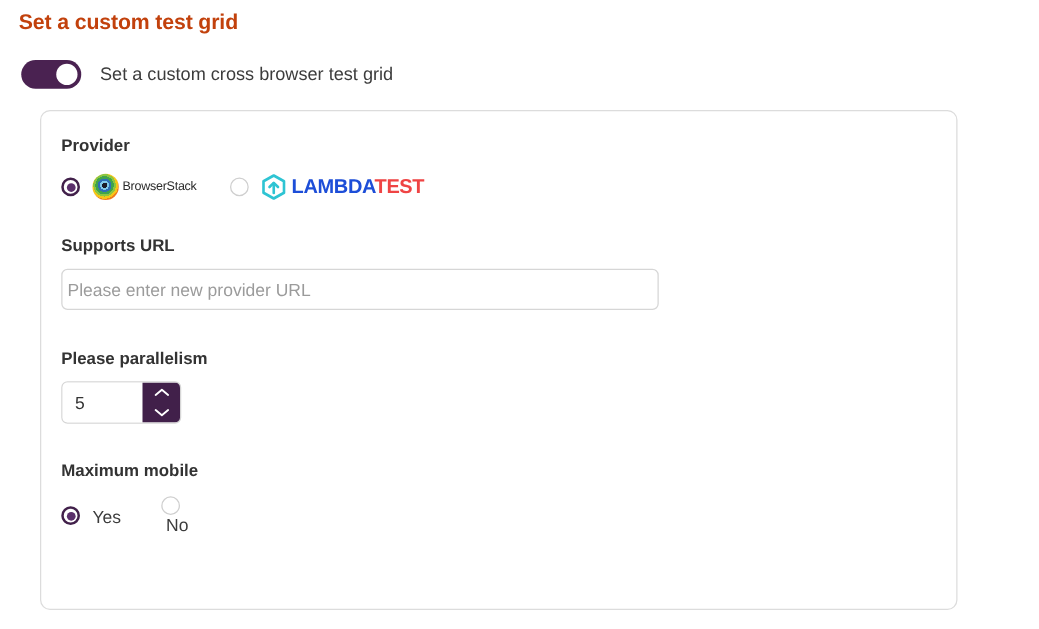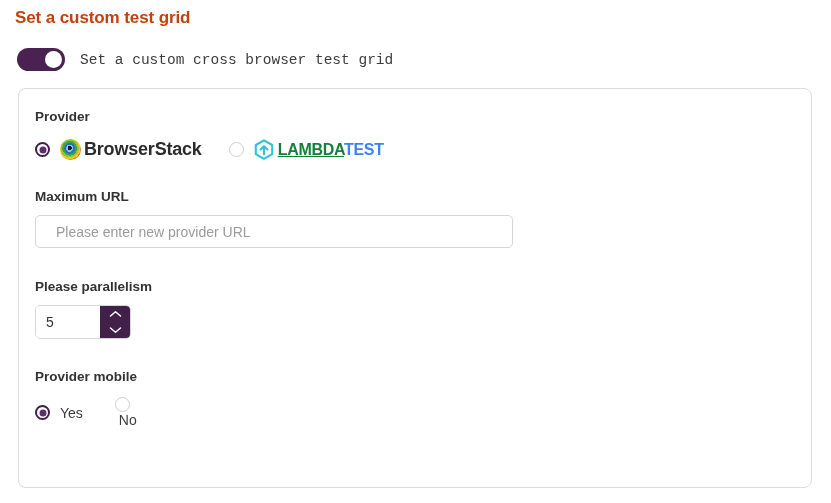--- a/index.html
+++ b/index.html
@@ -33,21 +33,20 @@
     letter-spacing: -0.1px;
   }
 
   
   .toggle-row {
     position: absolute;
     left: 17px;
     top: 48px;
     display: flex;
     align-items: center;
-    font-family: Liberation Mono, monospace;
   }
   .toggle {
     position: relative;
     width: 48px;
     height: 23px;
     border-radius: 12px;
     background: #4a2251;
     cursor: pointer;
     flex: 0 0 auto;
   }
@@ -63,23 +62,23 @@
   .toggle-label {
     margin-left: 15px;
     font-size: 14.5px;
     color: #3c3c3c;
     white-space: nowrap;
   }
 
   
   .card {
     position: absolute;
-    left: 18px;
+    left: 32px;
     top: 88px;
-    width: 794px;
+    width: 734px;
     height: 400px;
     box-sizing: border-box;
     border: 1px solid #dcdcdc;
     border-radius: 8px;
     background: #ffffff;
   }
 
   .field-label {
     font-size: 13.5px;
     font-weight: bold;
@@ -146,51 +145,51 @@
         #3fa34d 33% 45%,
         #8cc63f 45% 55%,
         #f5c518 55% 66%,
         #f07c1e 66% 78%,
         #e23b2e 78% 92%,
         rgba(226,59,46,0.25) 92% 100%);
     flex: 0 0 auto;
   }
   .bs-word {
     margin-left: 3px;
-    font-size: 18px;
-    font-weight: bold;
+    font-size: 10px;
+    font-weight: normal;
     color: #2b2b2b;
     letter-spacing: -0.2px;
   }
 
   
   .lt-mark { flex: 0 0 auto; display: block; }
   .lt-word {
     margin-left: 4px;
     font-size: 16px;
     font-weight: bold;
     letter-spacing: -0.3px;
   }
-  .lt-word .lam { color: #15803d; text-decoration: underline; }
-  .lt-word .tst { color: #3b82f6; }
+  .lt-word .lam { color: #1d4ed8; }
+  .lt-word .tst { color: #ef4444; }
 
   
   .url-block {
     position: absolute;
     left: 16px;
     top: 100px;
   }
   .text-input {
     margin-top: 11px;
     width: 478px;
     height: 33px;
     box-sizing: border-box;
     border: 1px solid #d6d6d6;
     border-radius: 5px;
-    padding: 0 20px;
+    padding: 0 4px;
     font-family: "Liberation Sans", sans-serif;
     font-size: 14px;
     color: #333333;
     background: #ffffff;
     outline: none;
   }
   .text-input::placeholder { color: #9b9b9b; }
 
   
   .parallel-block {
@@ -294,21 +293,21 @@
             <div class="lt-word">
               <span class="lam">LAMBDA</span><span class="tst">TEST</span>
             </div>
           </div>
         </div>
 
       </div>
     </div>
 
     <div class="url-block">
-      <div class="field-label">Maximum URL</div>
+      <div class="field-label">Supports URL</div>
       <input class="text-input" type="text" placeholder="Please enter new provider URL" style="">
     </div>
 
     <div class="parallel-block">
       <div class="field-label">Please parallelism</div>
       <div class="stepper">
         <input class="stepper-value" type="text" value="5" style="">
         <div class="stepper-btns">
           <div class="stepper-btn">
             <svg width="13" height="8" viewBox="0 0 13 8">
@@ -318,21 +317,21 @@
           <div class="stepper-btn">
             <svg width="13" height="8" viewBox="0 0 13 8">
               <path d="M1.5 2 L6.5 6.2 L11.5 2" fill="none" stroke="#ffffff" stroke-width="1.5" stroke-linecap="round" stroke-linejoin="round"></path>
             </svg>
           </div>
         </div>
       </div>
     </div>
 
     <div class="mobile-block">
-      <div class="field-label">Provider mobile</div>
+      <div class="field-label">Maximum mobile</div>
       <div class="mobile-options">
         <div class="mobile-choice">
           <div class="radio on"></div>
           <span class="mobile-text">Yes</span>
         </div>
         <div class="mobile-choice">
           <div class="radio off"></div>
           <span class="mobile-text">No</span>
         </div>
       </div>

